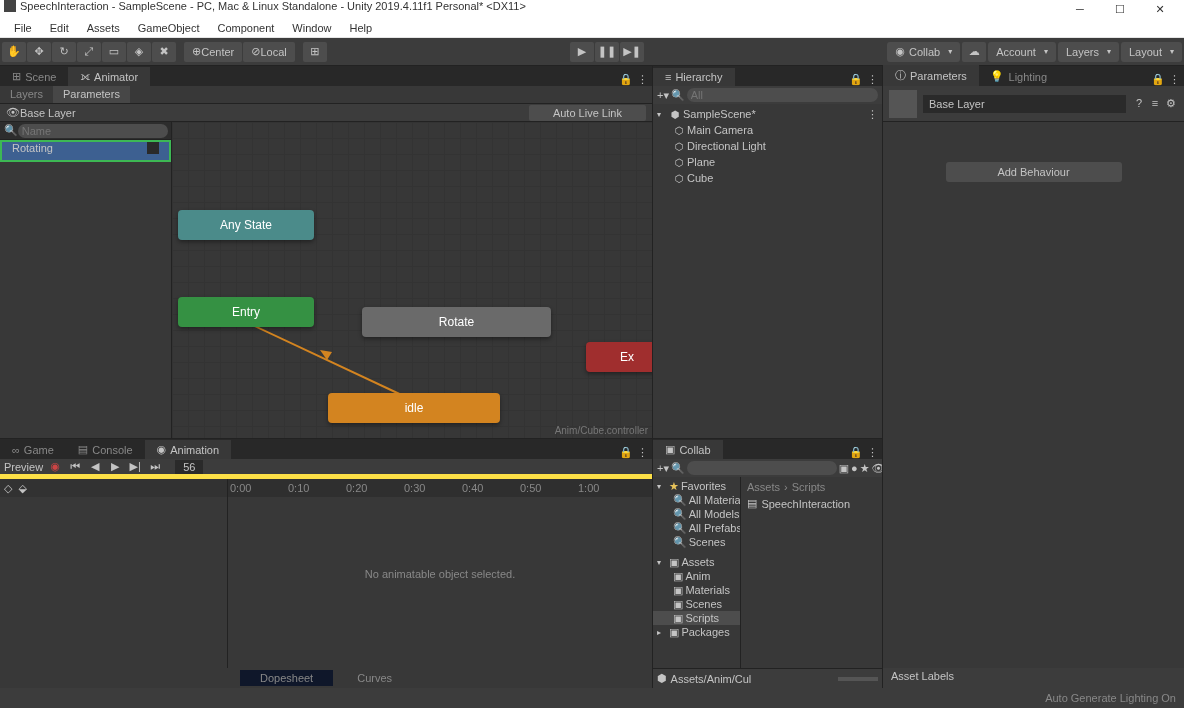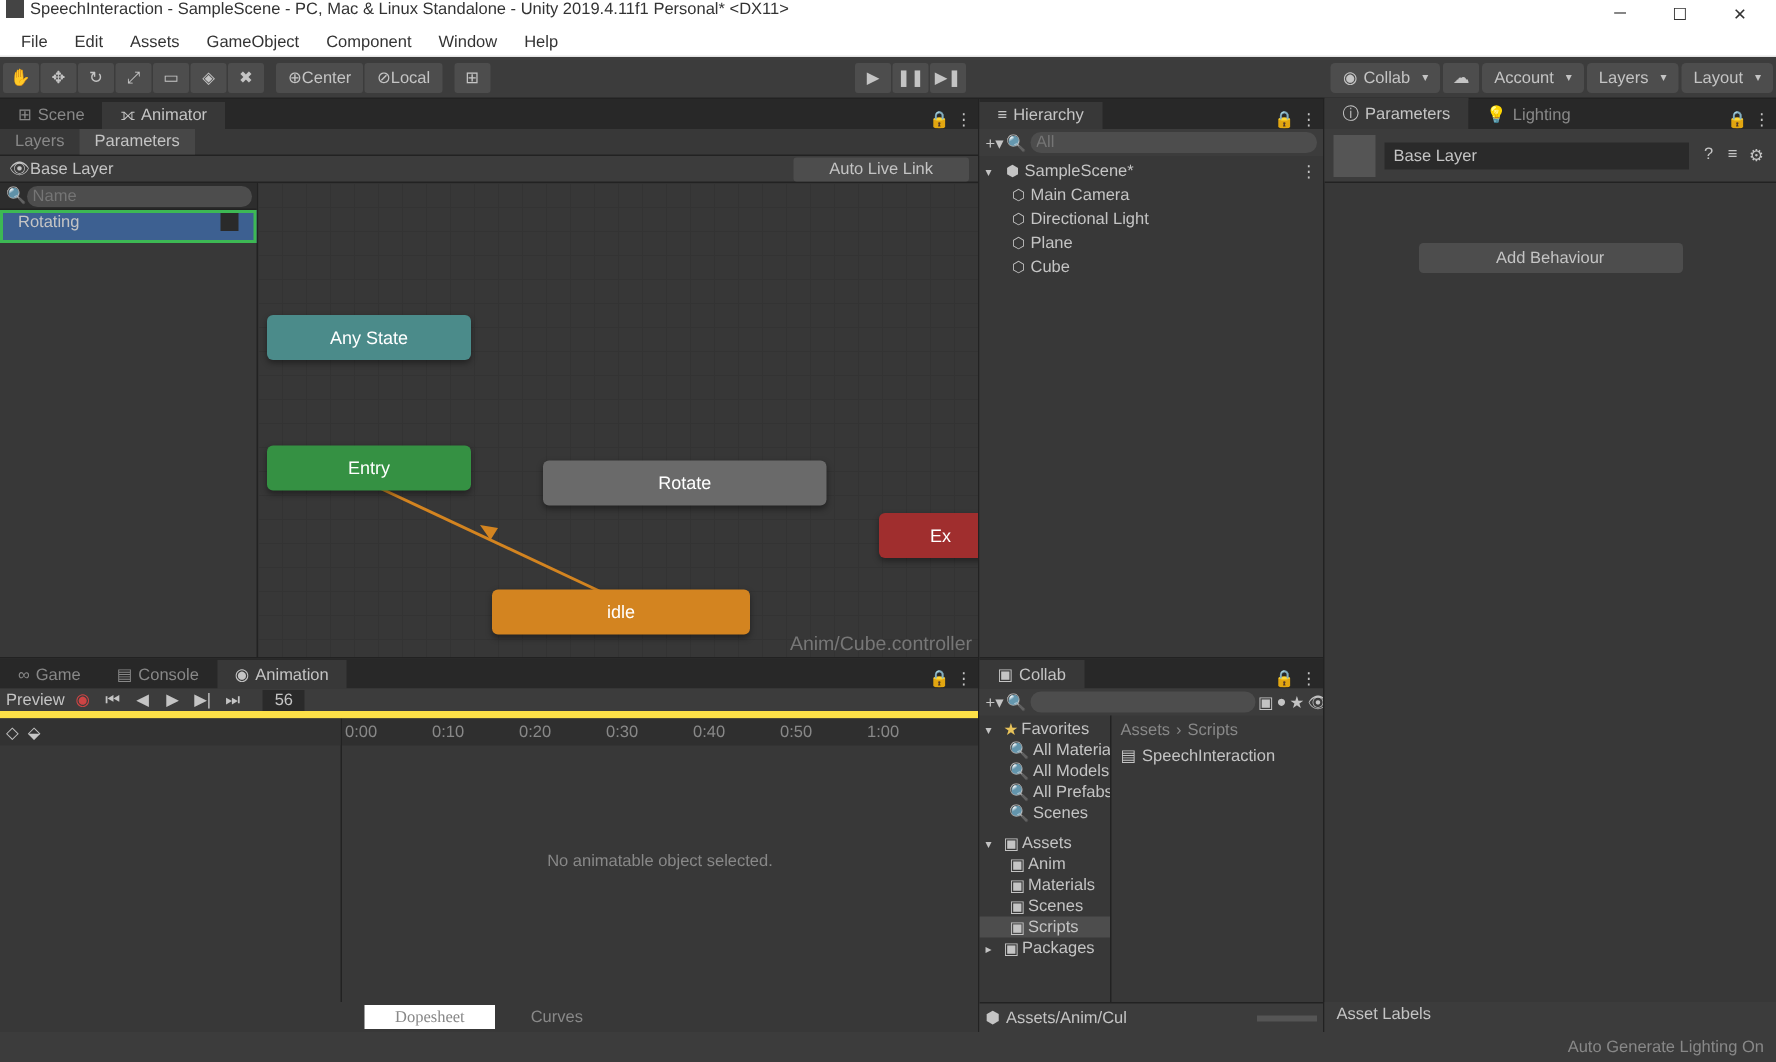--- a/index.html
+++ b/index.html
@@ -46,38 +46,38 @@
 .param-row { height: 22px; background: #3d6091; display: flex; padding: 0 10px; border: 2px solid #3db854; }
 .param-row .check { width: 12px; height: 12px; background: #2a2a2a; margin-left: auto; }
 
 .graph { flex: 1; background: #373737; position: relative; background-image: linear-gradient(#333 1px, transparent 1px), linear-gradient(90deg, #333 1px, transparent 1px); background-size: 16px 16px; overflow:hidden; }
 .node { position: absolute; width: 136px; height: 30px; border-radius: 4px; display: flex; align-items: center; justify-content: center; color: #fff; font-size: 12px; box-shadow: 0 2px 4px rgba(0,0,0,0.4); }
 .node.any { background: #4b8b8a; left: 6px; top: 88px; }
 .node.entry { background: #359143; left: 6px; top: 175px; width:136px; }
 .node.rotate { background: #6a6a6a; left: 190px; top: 185px; width:189px; }
 .node.idle { background: #d38420; left: 156px; top: 271px; width:172px; }
 .node.exit { background: #a02e2e; left: 414px; top: 220px; width:82px; }
-.graph-path { color:#777; position:absolute; right:4px; bottom:2px; font-size:13px;}
+.graph-path { color:#777; position:absolute; right:4px; bottom:2px; font-size:10px;}
 svg.trans { position:absolute; left:0; top:0; pointer-events:none; }
 
 .bottom-panel { height: 250px; background: #383838; display: flex; flex-direction: column; border-top: 1px solid #222; }
 .bottom-tabs { height: 20px; background: #282828; display: flex; align-items:flex-end; }
 .anim-toolbar { height: 20px; background: #3c3c3c; display: flex; align-items: center; padding: 0 4px; gap: 4px; border-bottom:5px solid #fde047; }
 .anim-toolbar .pbtn { width:16px; text-align:center; color:#c4c4c4;}
 .anim-toolbar .frame { background:#2a2a2a; padding:1px 8px; margin-left:8px;}
 .timeline { flex: 1; display:flex; }
 .timeline .left-track { width:228px; border-right:1px solid #222; background:#383838;}
 .timeline .track-head { height:18px; background:#323232; display:flex; align-items:center; padding:0 4px; gap:6px;}
 .timeline .ruler { flex:1; background:#383838; position:relative;}
 .timeline .ruler-head { height:18px; background:#2f2f2f; display:flex; align-items:center; color:#888; font-size:9px;}
 .timeline .ruler-head span { width:58px; padding-left:2px;}
 .timeline .msg { position:absolute; left:50%; top:50%; transform:translate(-50%,-50%); color:#888;}
 .dope-curves { height:20px; display:flex; justify-content:center; gap:4px; align-items:center; background:#383838;}
 .dope-curves span { padding:2px 20px; color:#888;}
-.dope-curves span.active { background:#ffffff;font-family:Liberation Serif, serif;}
+.dope-curves span.active { background:#0f172a;}
 
 .mid-col { width: 230px; display: flex; flex-direction: column; border-left: 1px solid #222; }
 .hierarchy { height: 372px; background: #383838; display:flex; flex-direction:column;}
 .h-toolbar { height:18px; background:#3c3c3c; display:flex; align-items:center; padding:0 4px; gap:2px;}
 .h-toolbar input { flex:1; background:#4d4d4d; border:none; border-radius:8px; height:14px; padding:0 4px; color:#888;}
 .tree { flex:1; padding:2px 0;}
 .tree-row { display:flex; align-items:center; height:16px; padding-left:4px; gap:2px; color:#c4c4c4;}
 .tree-row .caret { width:10px; font-size:8px;}
 .tree-row .ico { width:12px; height:12px; display:flex; align-items:center; justify-content:center; font-size:10px;}
 .tree-row.indent1 { padding-left:20px;}

